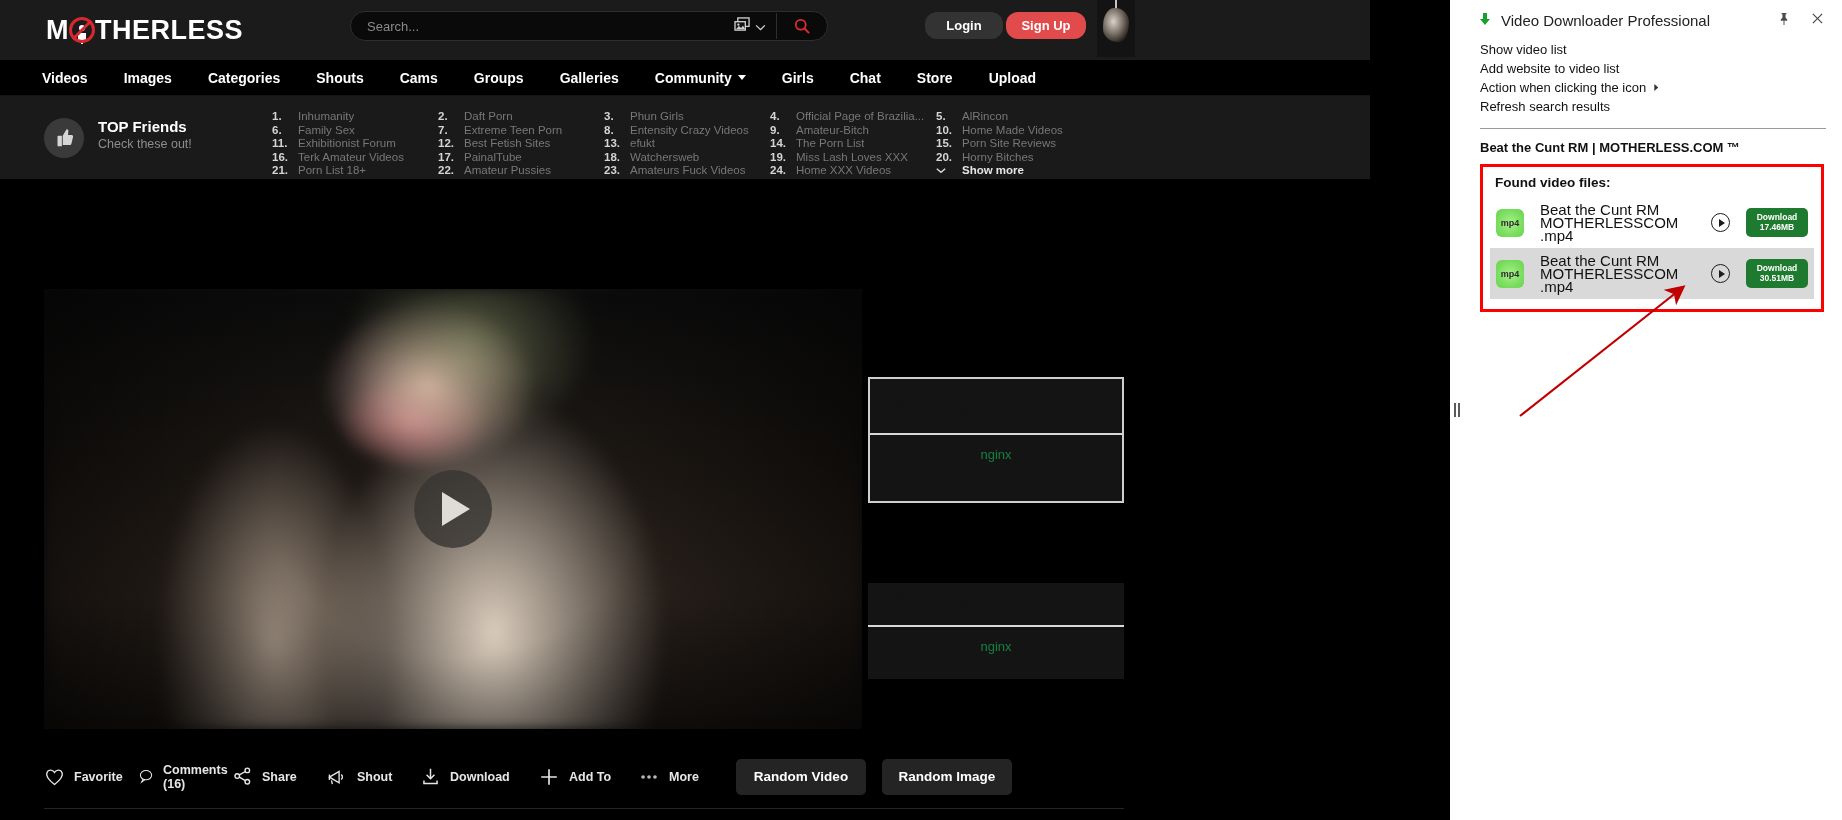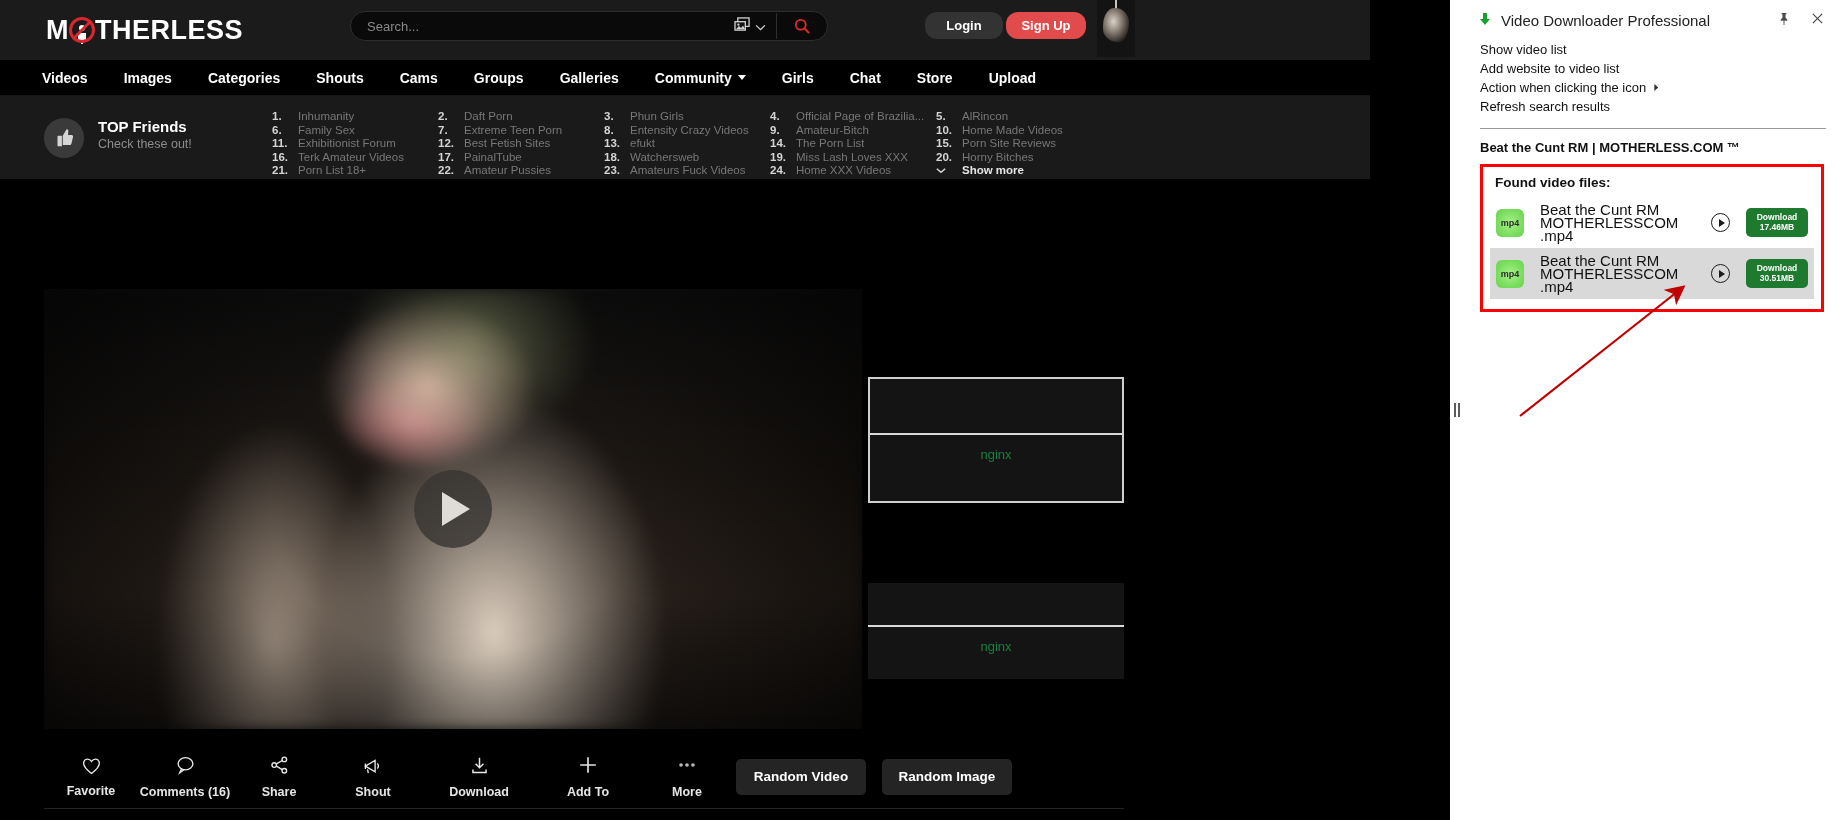--- a/index.html
+++ b/index.html
@@ -194,21 +194,21 @@
   #err2 { left: 868px; top: 404px; width: 256px; height: 96px; }
 
   
   .actionbar {
     position: absolute; left: 44px; top: 566px;
     width: 1080px; height: 64px;
     display: flex; align-items: center;
     border-bottom: 1px solid #242424;
   }
   .act {
-    width: 94px; display: flex; flex-direction: column; align-items: center;
+    width: 94px; display: flex; flex-direction: row; align-items: center;
     gap: 9px; cursor: pointer; color: #e6e6e6;
   }
   .act .lbl { font-size: 12.5px; font-weight: bold; }
   .act.download { width: 118px; }
   .act.addto { width: 100px; }
   .act.more { width: 98px; }
   .bigbtn {
     height: 36px; border-radius: 5px; background: #242424;
     display: flex; align-items: center; justify-content: center;
     color: #ffffff; font-size: 13.5px; font-weight: bold;

